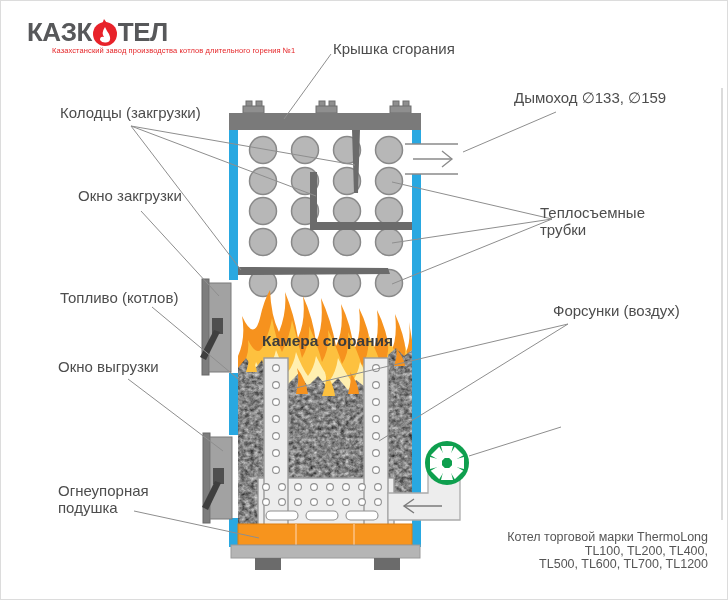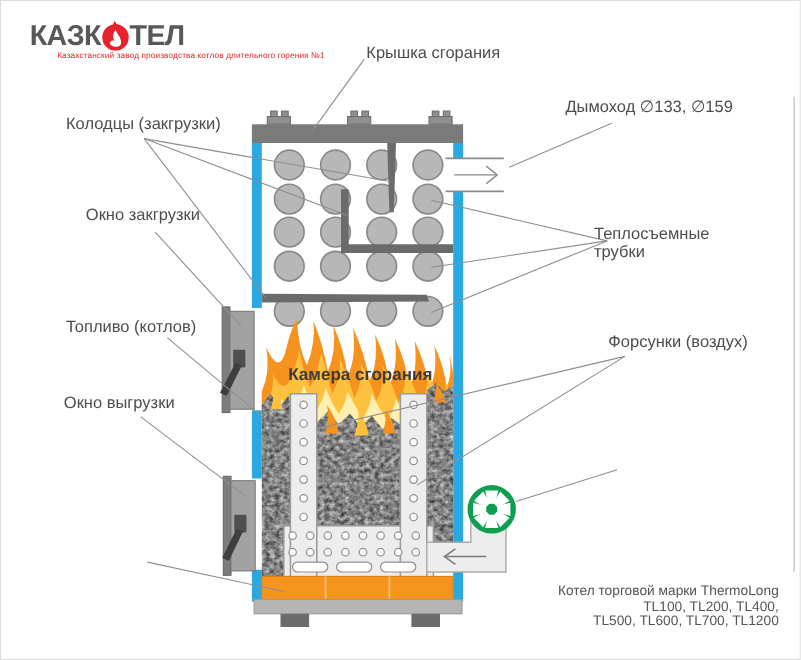--- a/index.html
+++ b/index.html
@@ -254,20 +254,21 @@
     </div>
     <div class="logo-tag">Казахстанский завод производства котлов длительного горения №1</div>
   </div>
 
   <div class="lbl" style="left:333px;top:40px;">Крышка сгорания</div>
   <div class="lbl" style="left:514px;top:89px;">Дымоход ∅133, ∅159</div>
   <div class="lbl" style="left:60px;top:104px;">Колодцы (закгрузки)</div>
   <div class="lbl" style="left:78px;top:187px;">Окно закгрузки</div>
   <div class="lbl" style="left:60px;top:289px;">Топливо (котлов)</div>
   <div class="lbl" style="left:58px;top:358px;">Окно выгрузки</div>
+  <div class="lbl wrap" style="left:58px;top:482px;width:118px;">Огнеупорная подушка</div>
   <div class="heat-tubes">
     <div class="lbl" style="position:static;">Теплосъемные</div>
     <div class="lbl" style="position:static;">трубки</div>
   </div>
   <div class="lbl" style="left:553px;top:302px;">Форсунки (воздух)</div>
   <div class="lbl bold" style="left:262px;top:292px;margin-top:40px;">Камера сгорания</div>
 
   <div class="footer">
     <div>Котел торговой марки ThermoLong</div>
     <div>TL100, TL200, TL400,</div>

